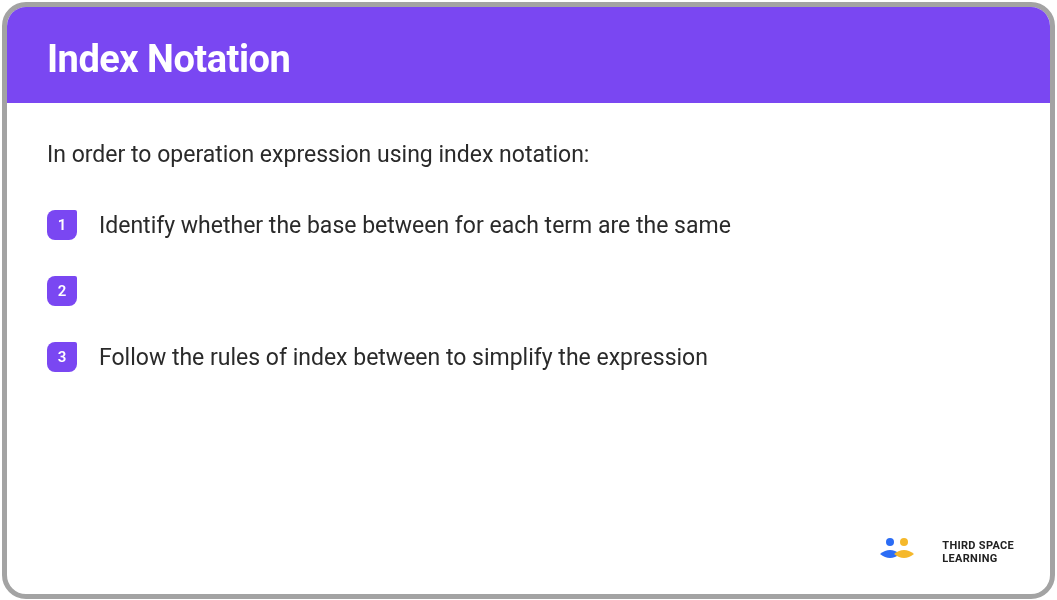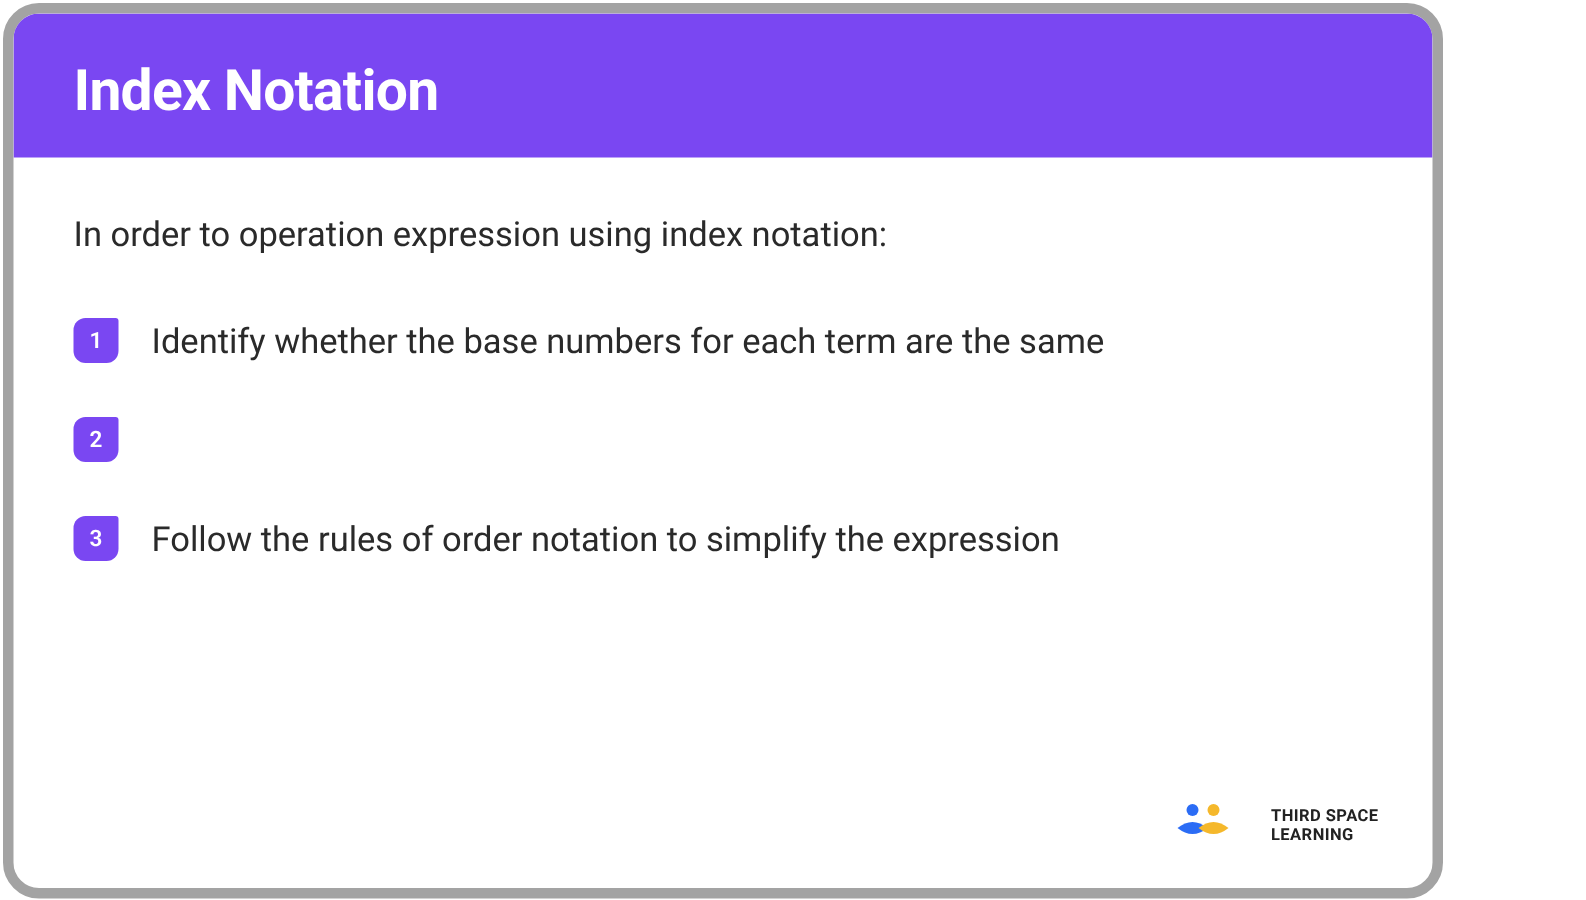--- a/index.html
+++ b/index.html
@@ -8,23 +8,23 @@
     box-sizing: border-box;
   }
   body {
     font-family: -apple-system, BlinkMacSystemFont, "Segoe UI", Roboto, "Helvetica Neue", Arial, sans-serif;
     background: #fff;
     width: 1057px;
     height: 600px;
     position: relative;
   }
   .card {
-    width: 960px;
+    width: 1053px;
     height: 597px;
-    border: 7px solid #a3a3a3;
+    border: 5px solid #a3a3a3;
     border-radius: 24px;
     overflow: hidden;
     background: #fff;
     position: relative;
     margin: 2px 0 0 2px;
   }
   .header {
     background: #7a47f2;
     padding: 30px 40px 22px 40px;
   }
@@ -96,28 +96,28 @@
 
 <div class="card">
   <div class="header">
     <h1 class="header-title">Index Notation</h1>
   </div>
   <div class="content">
     <p class="intro">In order to operation expression using index notation:</p>
     <ul class="steps">
       <li class="step">
         <span class="step-badge">1</span>
-        <span class="step-text">Identify whether the base numbers for each term are the same</span>
+        <span class="step-text">Identify whether the base between for each term are the same</span>
       </li>
       <li class="step">
         <span class="step-badge">2</span>
       </li>
       <li class="step">
         <span class="step-badge">3</span>
-        <span class="step-text">Follow the rules of order notation to simplify the expression</span>
+        <span class="step-text">Follow the rules of index between to simplify the expression</span>
       </li>
     </ul>
   </div>
   <div class="logo">
     <div class="logo-mark">
       <svg width="40" height="32" viewBox="0 0 40 32">
         <circle cx="12" cy="6" r="4" fill="#2b6cf5"></circle>
         <circle cx="26" cy="6" r="4" fill="#f5b82b"></circle>
         <path d="M 2 18 Q 12 10 22 18 Q 12 26 2 18 Z" fill="#2b6cf5"></path>
         <path d="M 16 18 Q 26 10 36 18 Q 26 26 16 18 Z" fill="#f5b82b"></path>

